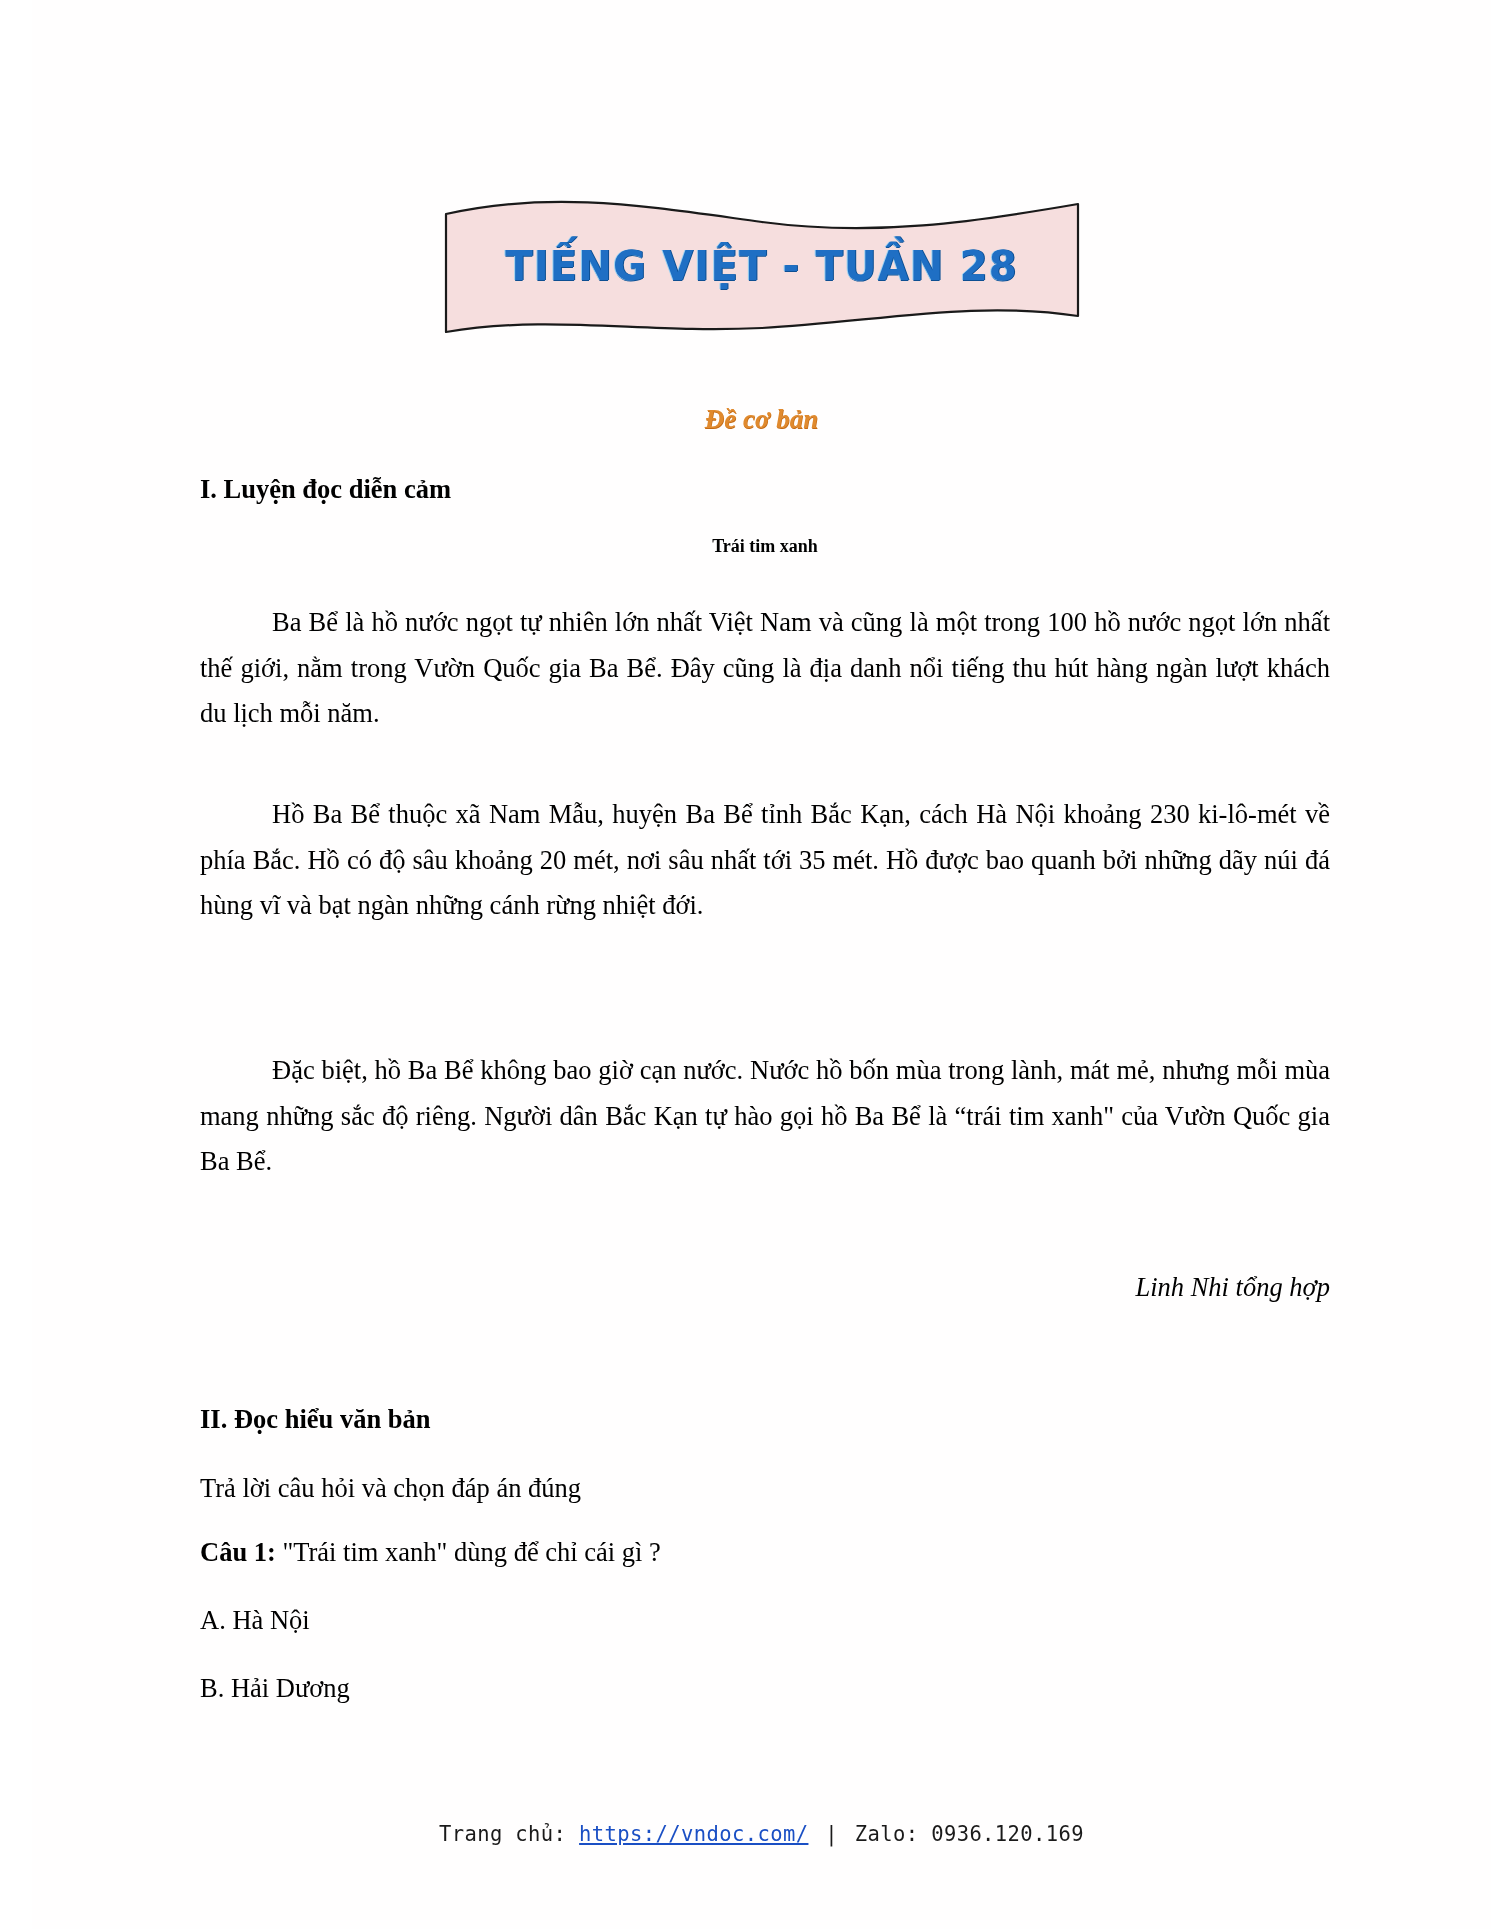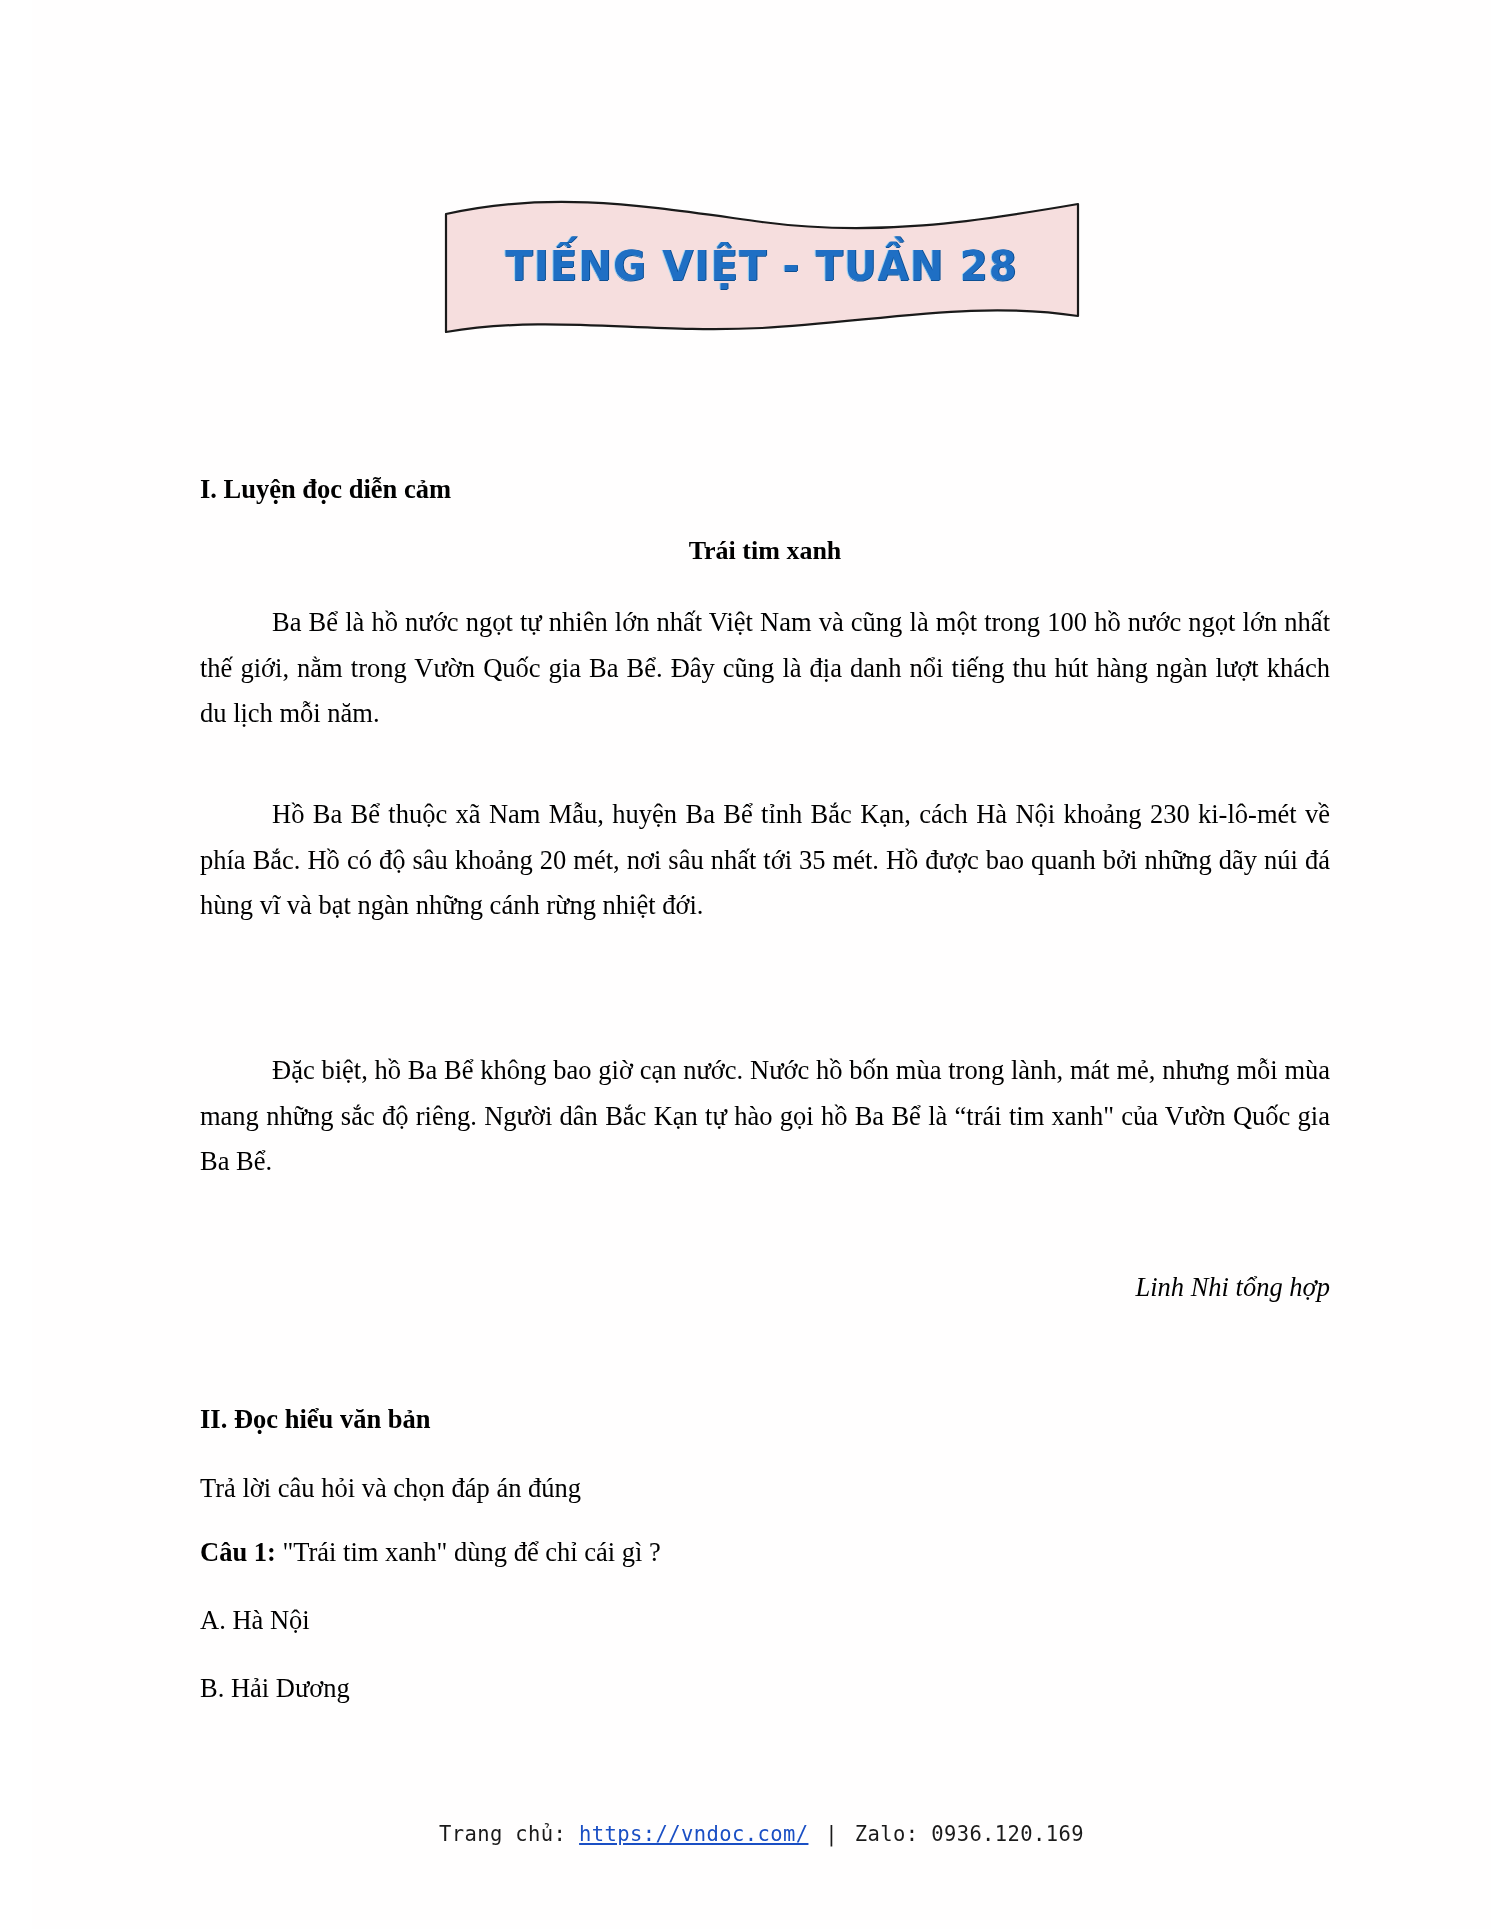--- a/index.html
+++ b/index.html
@@ -80,21 +80,21 @@
 
   .h-section {
     font-weight: bold;
     font-size: 26.5px;
     line-height: 1.35;
     margin: 0;
   }
   .centered-title {
     text-align: center;
     font-weight: bold;
-    font-size: 26px;
+    font-size: 18px;
     margin: 0;
   }
   p.body {
     margin: 0;
     font-size: 26.5px;
     line-height: 1.72;
     text-align: justify;
     text-indent: 72px;
     text-justify: inter-word;
   }
@@ -152,20 +152,21 @@
 
   <div class="banner-wrap">
     <div class="banner">
       <svg viewBox="0 0 636 140" preserveAspectRatio="none">
         <path d="M2,18 C110,-6 200,10 318,26 C430,41 530,26 634,8 L634,120 C530,104 430,126 318,132 C200,138 110,118 2,136 Z" fill="#f6dede" stroke="#1a1a1a" stroke-width="2.2" stroke-linejoin="round"></path>
       </svg>
       <div class="banner-title">TIẾNG VIỆT - TUẦN 28</div>
     </div>
   </div>
 
+  <div class="subtitle">Đề cơ bản</div>
 
   <div class="h-section sec-1-head">I. Luyện đọc diễn cảm</div>
 
   <div class="centered-title reading-title">Trái tim xanh</div>
 
   <p class="body para-1">Ba Bể là hồ nước ngọt tự nhiên lớn nhất Việt Nam và cũng là một trong 100 hồ nước ngọt lớn nhất thế giới, nằm trong Vườn Quốc gia Ba Bể. Đây cũng là địa danh nổi tiếng thu hút hàng ngàn lượt khách du lịch mỗi năm.</p>
   <p class="body para-2">Hồ Ba Bể thuộc xã Nam Mẫu, huyện Ba Bể tỉnh Bắc Kạn, cách Hà Nội khoảng 230 ki-lô-mét về phía Bắc. Hồ có độ sâu khoảng 20 mét, nơi sâu nhất tới 35 mét. Hồ được bao quanh bởi những dãy núi đá hùng vĩ và bạt ngàn những cánh rừng nhiệt đới.</p>
   <p class="body para-3">Đặc biệt, hồ Ba Bể không bao giờ cạn nước. Nước hồ bốn mùa trong lành, mát mẻ, nhưng mỗi mùa mang những sắc độ riêng. Người dân Bắc Kạn tự hào gọi hồ Ba Bể là “trái tim xanh" của Vườn Quốc gia Ba Bể.</p>
 
   <p class="attribution attrib-row">Linh Nhi tổng hợp</p>

